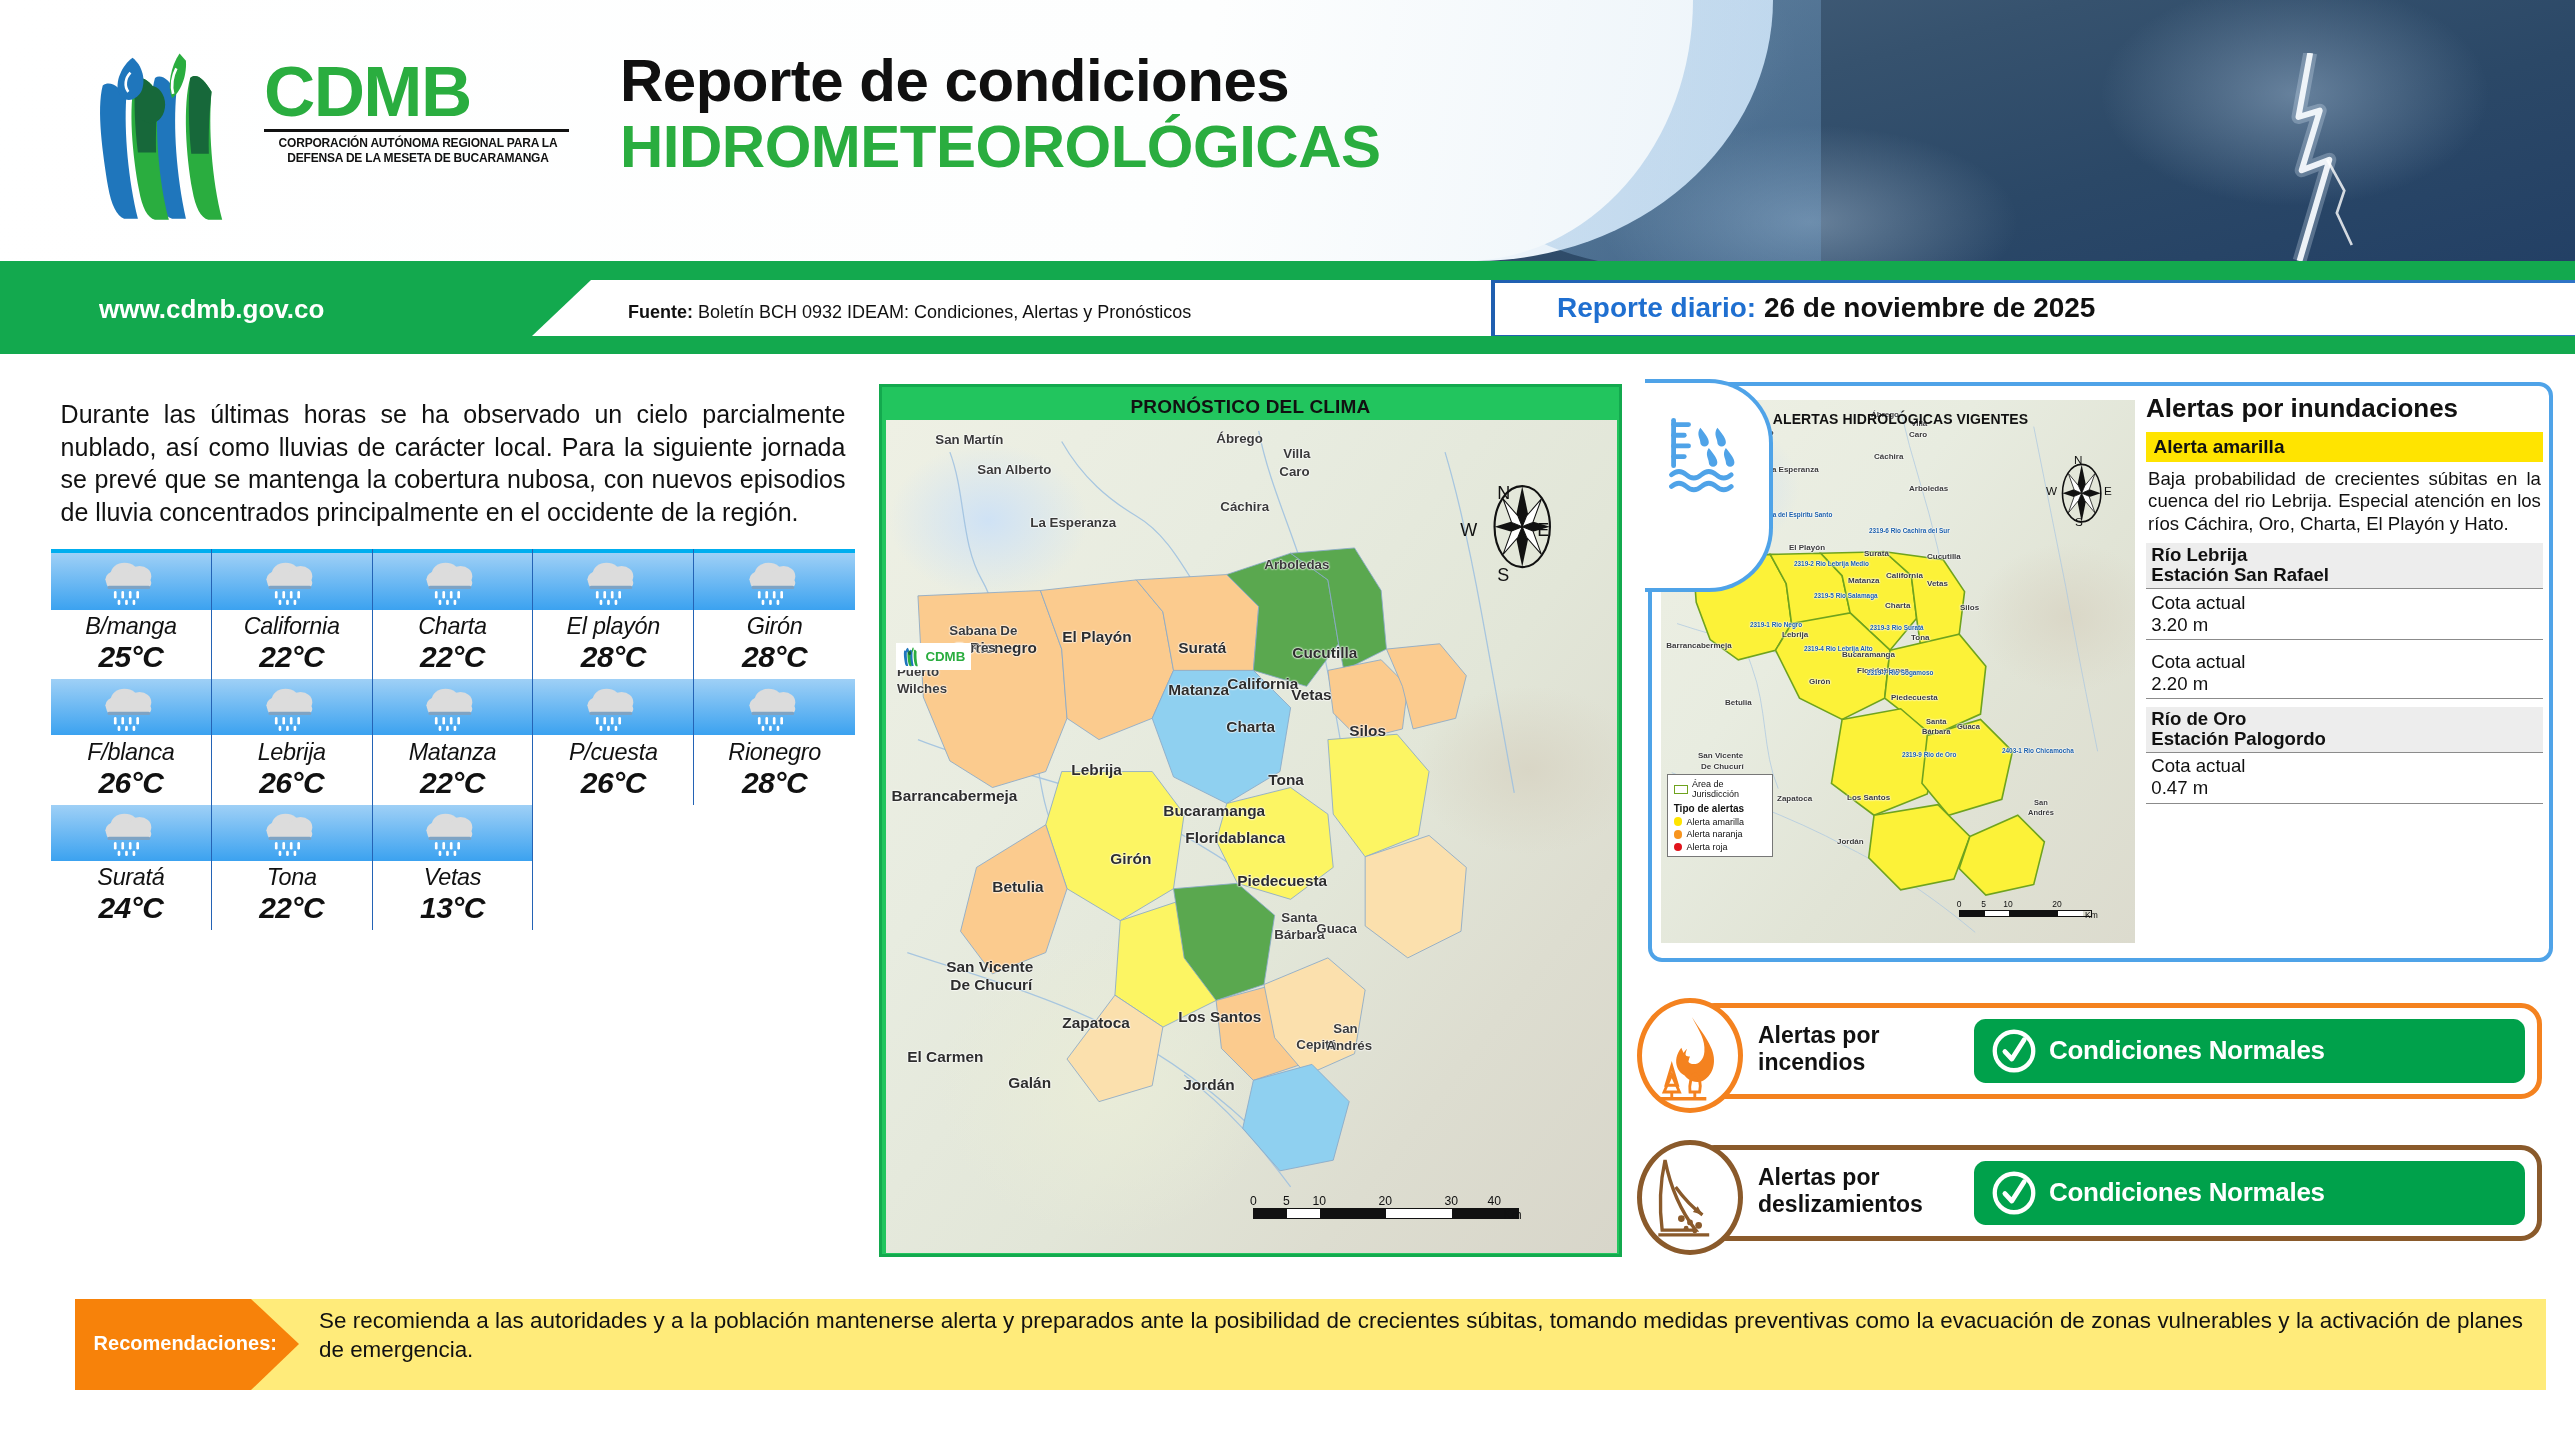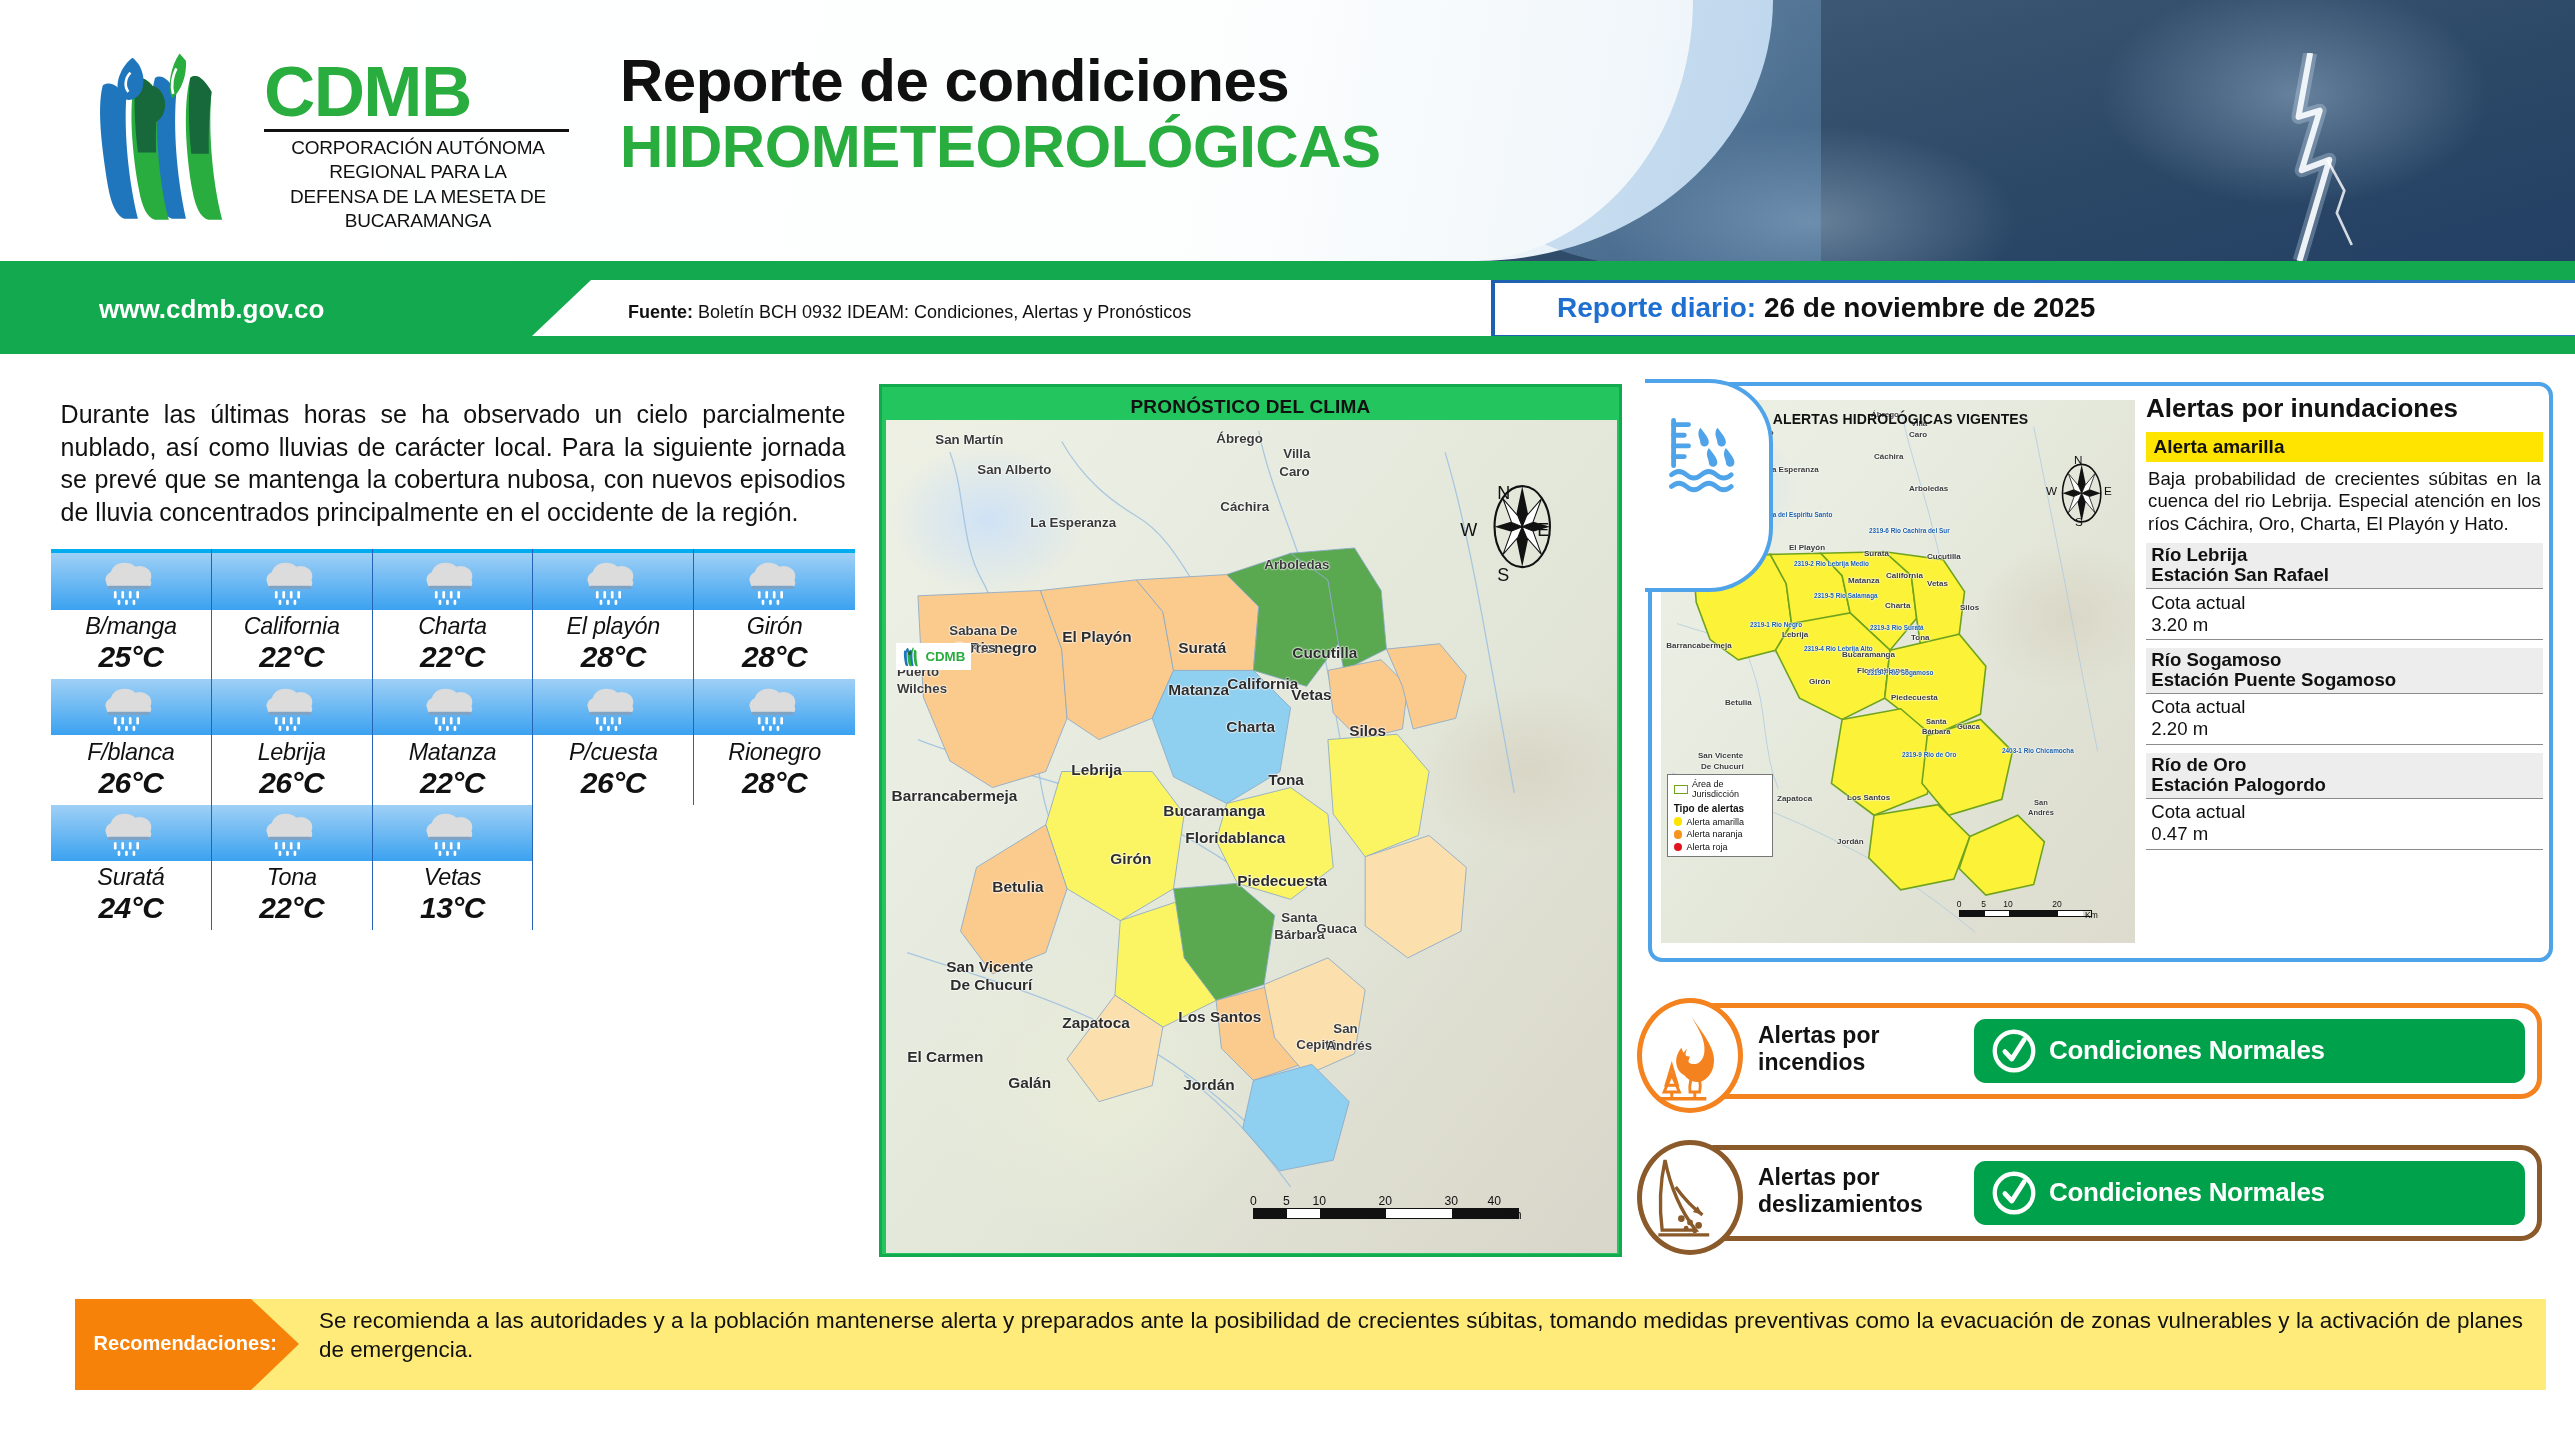--- a/index.html
+++ b/index.html
@@ -36,21 +36,21 @@
     opacity: .55;
   }
 
   
   .logo { position: absolute; left: 75px; top: 42px; width: 511px; height: 184px; }
   .logo-mark { position: absolute; left: 0; top: 5.3px; width: 184px; height: 176px; }
   .logo-text { position: absolute; left: 189px; top: 16px; width: 319px; }
   .logo-cdmb { font-size: 71px; font-weight: bold; color: #2aad3f; letter-spacing: -1.6px;
                line-height: .95; font-family: "Liberation Sans", sans-serif; }
   .logo-rule { width: 305px; height: 3.7px; background: #111; margin-top: 3.2px; }
-  .logo-sub { font-size: 19px; font-weight: normal; color: #111; line-height: 1.28; margin-top: 3.7px;
+  .logo-sub { font-size: 12px; font-weight: bold; color: #111; line-height: 1.28; margin-top: 3.7px;
               text-align: center; width: 308px; letter-spacing: -0.2px; }
 
   .title-wrap { position: absolute; left: 620px; top: 51px; }
   .title-1 { font-size: 60px; font-weight: bold; color: #101010; line-height: 1.0; letter-spacing: -0.5px; }
   .title-2 { font-size: 60px; font-weight: bold; color: #2aad3f; line-height: 1.05; letter-spacing: -0.5px; margin-top: 4.3px; }
 
   
   .greenbar { position: absolute; left: 0; top: 261px; width: 2576px; height: 91px; background: #13a94e; }
   .greenbar-white {
     position: absolute; left: 532px; top: 280px; width: 2044px; height: 56px; background: #fff;
@@ -889,24 +889,20 @@
       <div class="river-name">Río Lebrija</div>
       <div class="river-name">Estación San Rafael</div>
     </div>
     <div class="river-row">
       <span>Cota actual</span>
       <span>3.20 m</span>
     </div>
   </div>
 
   <div class="river-block">
-    <div class="river-head">
-      <div class="river-name">Río Sogamoso</div>
-      <div class="river-name">Estación Puente Sogamoso</div>
-    </div>
     <div class="river-row">
       <span>Cota actual</span>
       <span>2.20 m</span>
     </div>
   </div>
 
   <div class="river-block">
     <div class="river-head">
       <div class="river-name">Río de Oro</div>
       <div class="river-name">Estación Palogordo</div>

